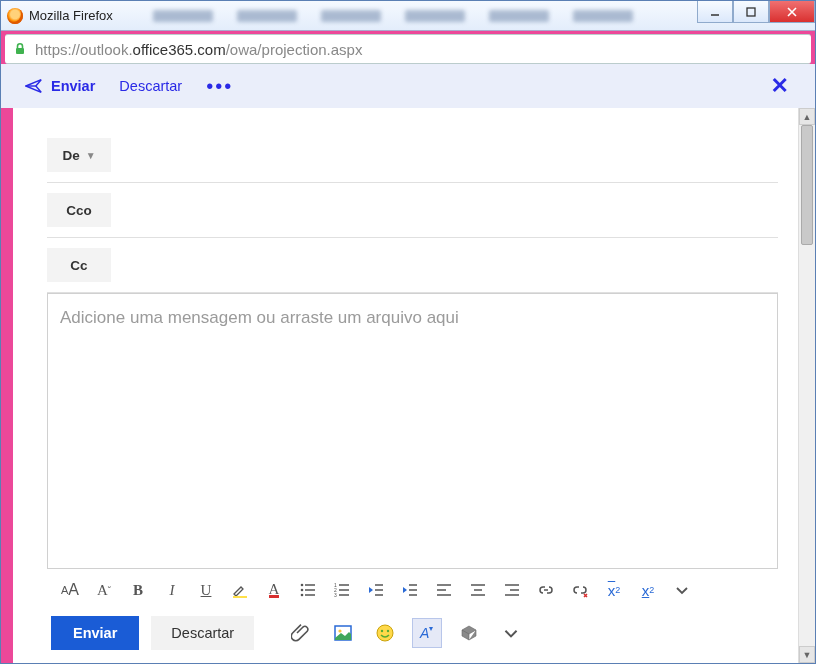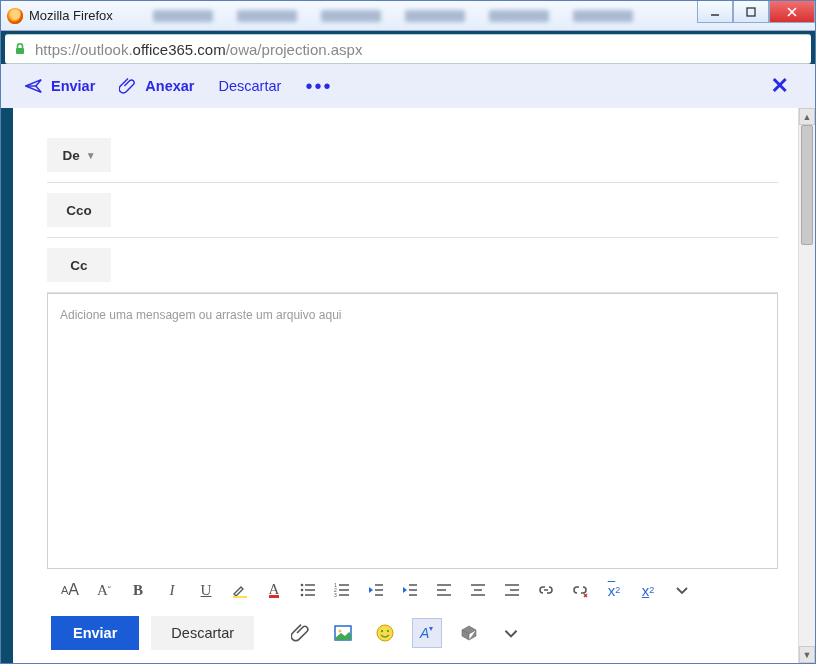--- a/index.html
+++ b/index.html
@@ -1,21 +1,21 @@
 <!DOCTYPE html>
 <html><head>
 <meta charset="utf-8">
 <style>
   * { box-sizing: border-box; margin: 0; padding: 0; font-family: "Segoe UI", Arial, sans-serif; }
   body { width: 816px; height: 664px; background: #c8d8ec; overflow: hidden; position: relative; }
 
   
   .window {
     position: absolute; top: 0; left: 0; width: 816px; height: 664px;
-    border: 1px solid #5a7fb4; background: #0c4a6e;
+    border: 1px solid #5a7fb4; background: #ec4899;
     display: flex; flex-direction: column;
   }
   .titlebar {
     height: 30px; background: linear-gradient(#f5f9ff,#e3edfb);
     display: flex; align-items: center; padding: 0 6px; position: relative;
     border-bottom: 1px solid #aac;
   }
   .ff-icon { width:16px; height:16px; border-radius:50%;
     background: radial-gradient(circle at 50% 40%, #ffd27a 35%, #ff8c00 55%, #d35400 70%);
     box-shadow: inset -2px -2px 0 #e05a00;
@@ -60,21 +60,21 @@
     font-size:13.5px; color:#333; font-weight:600; margin-right:24px; }
   .fieldlabel.de { width:64px; }
   .fieldlabel .caret { margin-left:6px; color:#888; font-size:10px; }
   .fieldvalue { font-size:14px; color:#444; display:flex; align-items:center; gap:4px; }
   .censor { width:22px; height:11px; background:#d8d8d8; filter: blur(1px); border-radius:2px; }
 
   .subjectrow { padding:16px 0 14px 8px; border-bottom:none; }
   .subject-input { border:none; outline:none; width:100%; font-size:14.5px; color:#333; }
   .subject-input::placeholder { color:#bfbfbf; }
 
-  .bodybox { border:1px solid #d0d0d0; flex:1; min-height:180px; padding:14px 12px; font-size:12px; color:#333; }
+  .bodybox { border:1px solid #d0d0d0; flex:1; min-height:180px; padding:14px 12px; font-size:17px; color:#333; }
   .bodybox .ph { color:#9b9b9b; }
 
   
   .fmtbar { height:42px; display:flex; align-items:center; gap:4px; padding:0 8px; }
   .fmtbtn { width:30px; height:30px; display:flex; align-items:center; justify-content:center; color:#555; font-size:15px; cursor:pointer; border-radius:2px; }
   .fmtbtn svg { width:18px; height:18px; }
 
   
   .actionbar { height:52px; display:flex; align-items:center; gap:12px; padding:0 4px 8px 4px; }
   .btn-primary { background:#1a5cd6; color:#fff; border:none; padding:9px 22px; font-size:14.5px; font-weight:600; cursor:pointer; }
@@ -130,26 +130,20 @@
   </div>
 
   <div class="cmdbar">
     <div class="cmd">
       <svg viewBox="0 0 20 20">
           <path d="M1 10 L18 3 L12 10 L18 17 Z" fill="none" stroke="#2a2ae6" stroke-width="1.6"></path>
           <path d="M1 10 L12 10" stroke="#2a2ae6" stroke-width="1.6"></path>
         </svg>
       <span>Enviar</span>
     </div>
-    <div class="cmd">
-      <svg viewBox="0 0 20 20">
-          <path d="M6 10 L12 4 a3 3 0 0 1 4.2 4.2 L8 16.4 a4.5 4.5 0 0 1 -6.4 -6.4 L10 1.6" fill="none" stroke="#2a2ae6" stroke-width="1.6"></path>
-        </svg>
-      <span>Anexar</span>
-    </div>
     <div class="cmd plain">
       <span>Descartar</span>
     </div>
     <div class="cmd-dots">•••</div>
     <div class="cmd-spacer"></div>
     <div class="cmd-close">✕</div>
   </div>
 
   <div class="scrollwrap">
     <div class="content">

